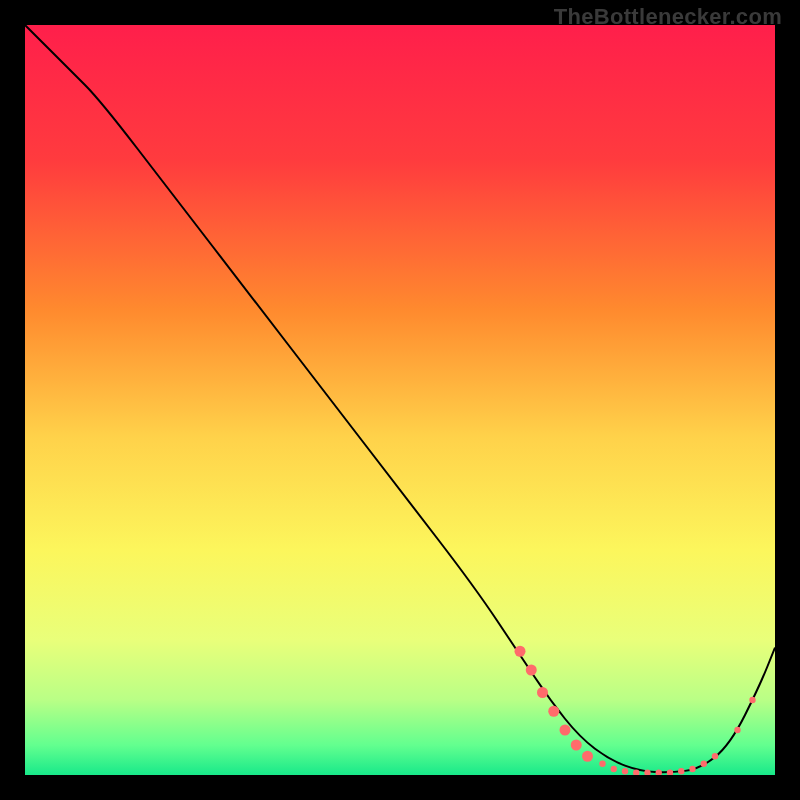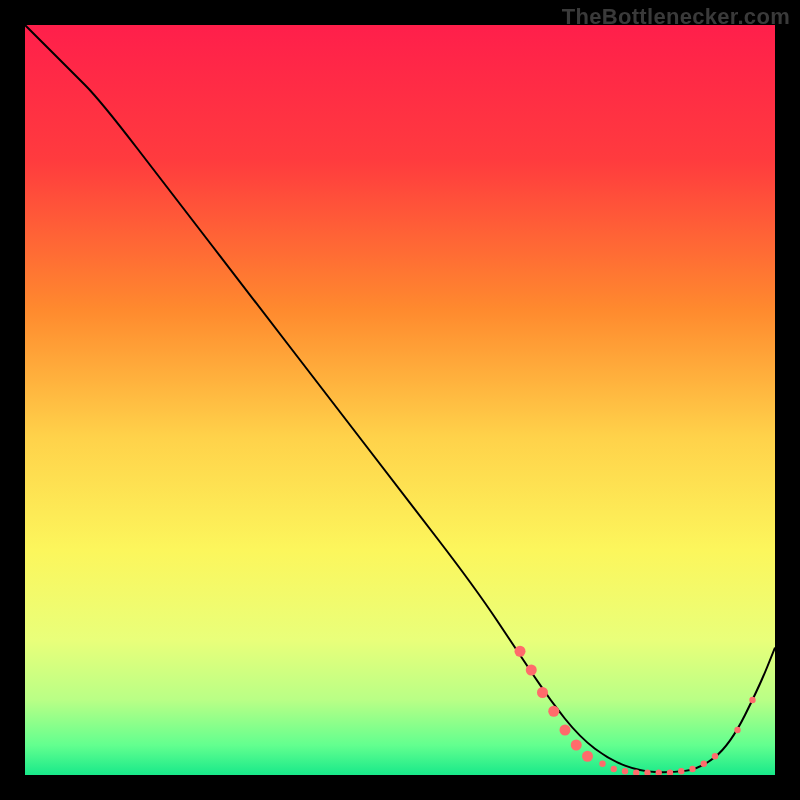--- a/index.html
+++ b/index.html
@@ -13,21 +13,21 @@
   }
   .frame {
     position: relative;
     width: 800px;
     height: 800px;
     background: #000;
   }
   .watermark {
     position: absolute;
     top: 4px;
-    right: 10px;
+    right: 18px;
     color: #3a3a3a;
     font-size: 22px;
     font-weight: 600;
     letter-spacing: 0.3px;
     z-index: 3;
     user-select: none;
   }
   .plot-wrap {
     position: absolute;
     left: 25px;

